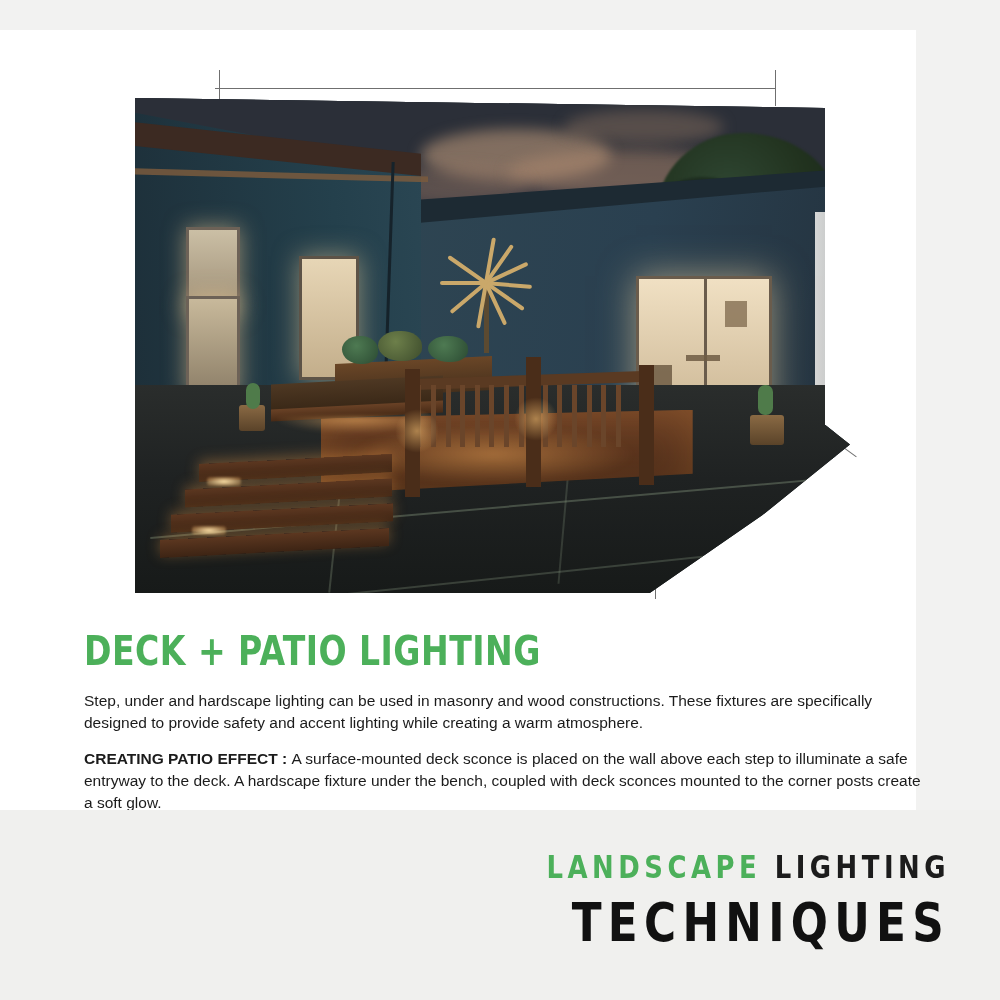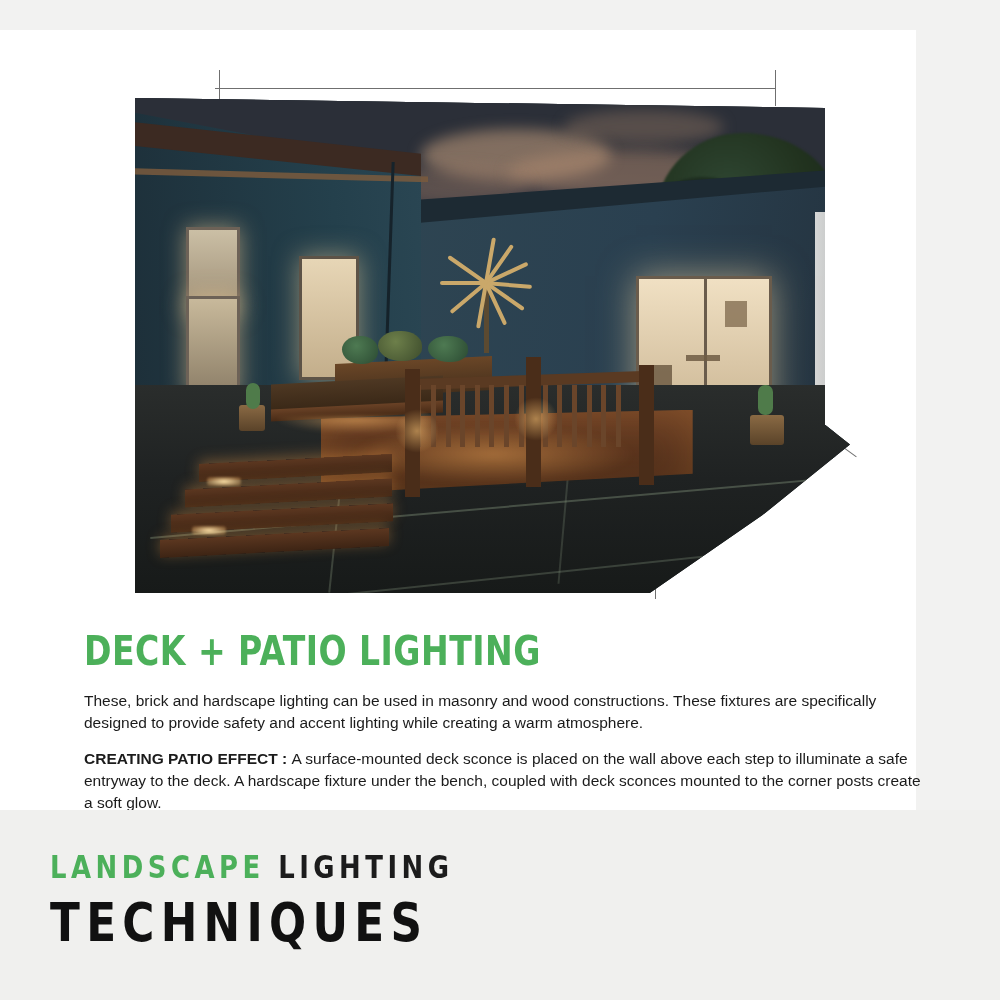--- a/index.html
+++ b/index.html
@@ -417,21 +417,21 @@
     top: 810px;
     width: 1000px;
     height: 190px;
     background: #f0f0ee;
   }
   .footer-inner {
     position: absolute;
     left: 0;
     top: 38px;
     width: 1000px;
-    text-align: left;
+    text-align: right;
   }
   .footer-line1 {
     font-family: "DejaVu Sans Condensed", "Liberation Sans Narrow", "Liberation Sans", sans-serif;
     font-size: 32px;
     letter-spacing: 5px;
     font-weight: bold;
     text-transform: uppercase;
     transform: scaleX(0.9);
   }
   .footer-line1 .green { color: #4cb05a; }
@@ -558,21 +558,21 @@
         <div class="pot pot1"></div>
         <div class="cactus c-a"></div>
         <div class="pot pot2"></div>
         <div class="cactus c-b"></div>
 
       </div>
     </div>
 
     <div class="text-block">
       <h1 class="headline">DECK + PATIO LIGHTING</h1>
-      <p class="body-copy">These, brick and hardscape lighting can be used in masonry and wood constructions. These fixtures are specifically designed to provide safety and accent lighting while creating a warm atmosphere.</p>
+      <p class="body-copy">Step, under and hardscape lighting can be used in masonry and wood constructions. These fixtures are specifically designed to provide safety and accent lighting while creating a warm atmosphere.</p>
       <p class="body-copy"><strong>CREATING PATIO EFFECT : </strong><span>A surface-mounted deck sconce is placed on the wall above each step to illuminate a safe entryway to the deck. A hardscape fixture under the bench, coupled with deck sconces mounted to the corner posts create a soft glow.</span></p>
     </div>
 
   </div>
 
   <div class="footer">
     <div class="footer-inner">
       <div class="footer-line1">
         <span class="green">LANDSCAPE</span>
         <span class="dark">LIGHTING</span>

